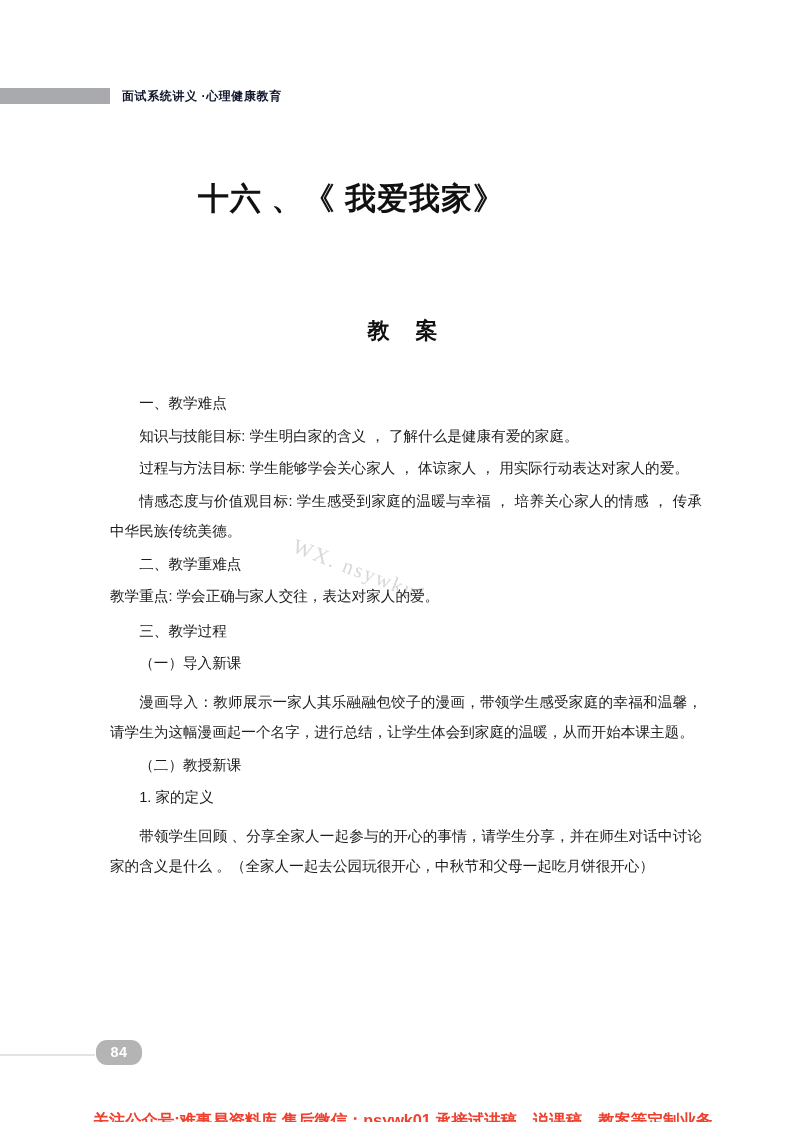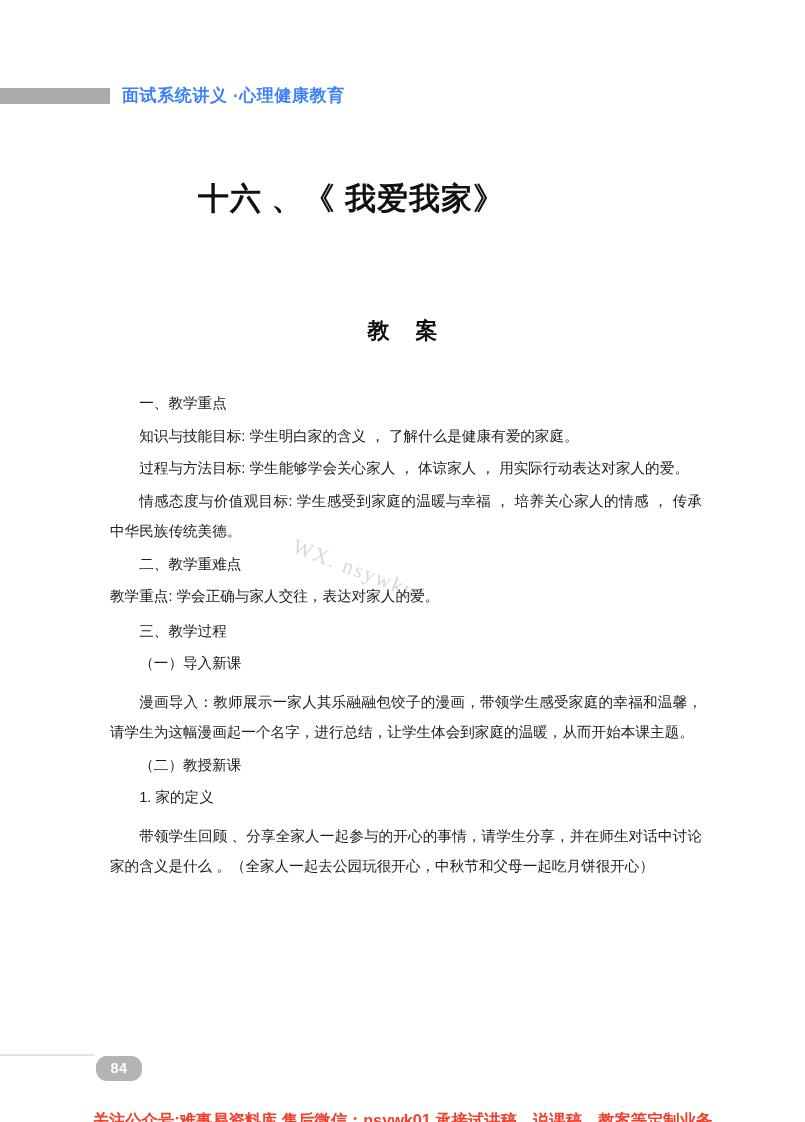--- a/index.html
+++ b/index.html
@@ -30,24 +30,24 @@
     left: 0;
     top: 0;
     width: 110px;
     height: 16px;
     background: #a8aaad;
   }
   #header-text {
     position: absolute;
     left: 122px;
     top: -1px;
-    font-size: 17px;
+    font-size: 12px;
     font-weight: bold;
     letter-spacing: .6px;
-    color: #3b82f6;
+    color: #0f172a;
     white-space: nowrap;
     line-height: 18px;
   }
 
   
   #doc-title {
     position: absolute;
     top: 178px;
     left: 0;
     width: 703px;
@@ -120,21 +120,21 @@
     position: absolute;
     left: 0;
     top: 14px;
     width: 95px;
     height: 2px;
     background: #e3e3e3;
   }
   #page-number-badge {
     position: absolute;
     left: 96px;
-    top: 16px;
+    top: 0;
     width: 46px;
     height: 25px;
     border-radius: 11px;
     background: #b4b4b4;
     color: #ffffff;
     font-size: 14.5px;
     font-weight: bold;
     text-align: center;
     line-height: 25px;
     letter-spacing: .5px;
@@ -165,21 +165,21 @@
   <div id="header-rule" style="background: rgb(168, 170, 173);"></div>
   <div id="header-text">面试系统讲义 ·心理健康教育</div>
 </div>
 
 <div id="doc-title">十六 、《 我爱我家》</div>
 <div id="doc-subtitle">教 案</div>
 
 <div id="watermark">WX. nsywku1</div>
 
 <div id="doc-body">
-    <p class="blk head">一、教学重点</p>
+    <p class="blk head">一、教学难点</p>
     <div class="gap-sm"></div>
     <p class="blk indent">知识与技能目标: 学生明白家的含义 ， 了解什么是健康有爱的家庭。</p>
     <div class="gap-sm"></div>
     <p class="blk indent">过程与方法目标: 学生能够学会关心家人 ， 体谅家人 ， 用实际行动表达对家人的爱。</p>
     <div class="gap-sm"></div>
     <p class="blk indent">情感态度与价值观目标: 学生感受到家庭的温暖与幸福 ， 培养关心家人的情感 ， 传承中华民族传统美德。</p>
     <div class="gap-sm"></div>
     <p class="blk head">二、教学重难点</p>
     <div class="gap-sm"></div>
     <p class="blk">教学重点: 学会正确与家人交往，表达对家人的爱。</p>

